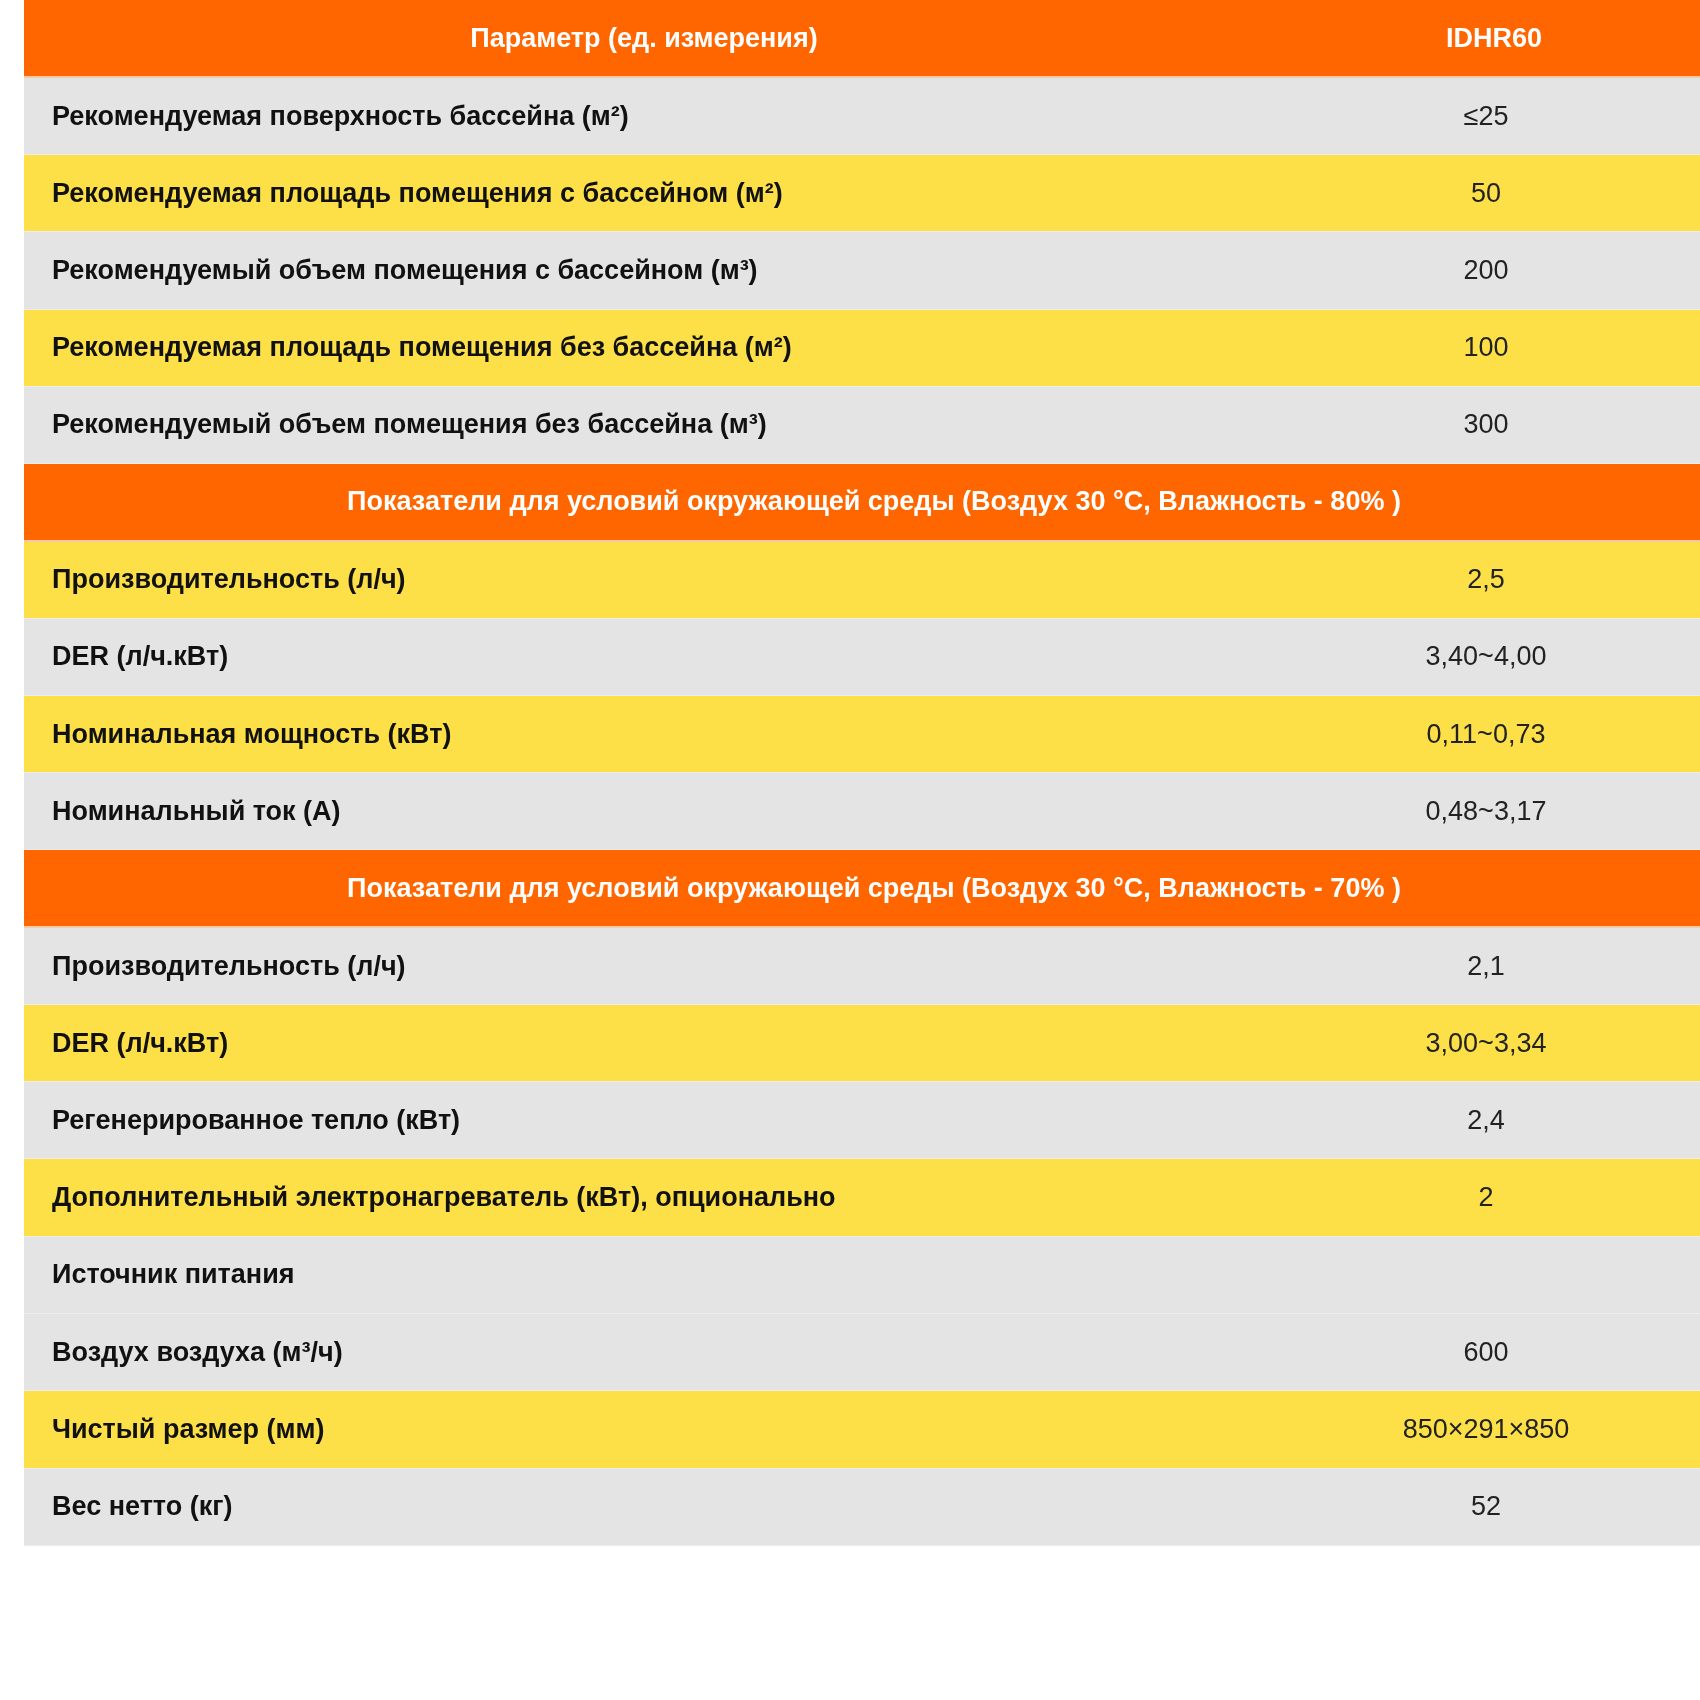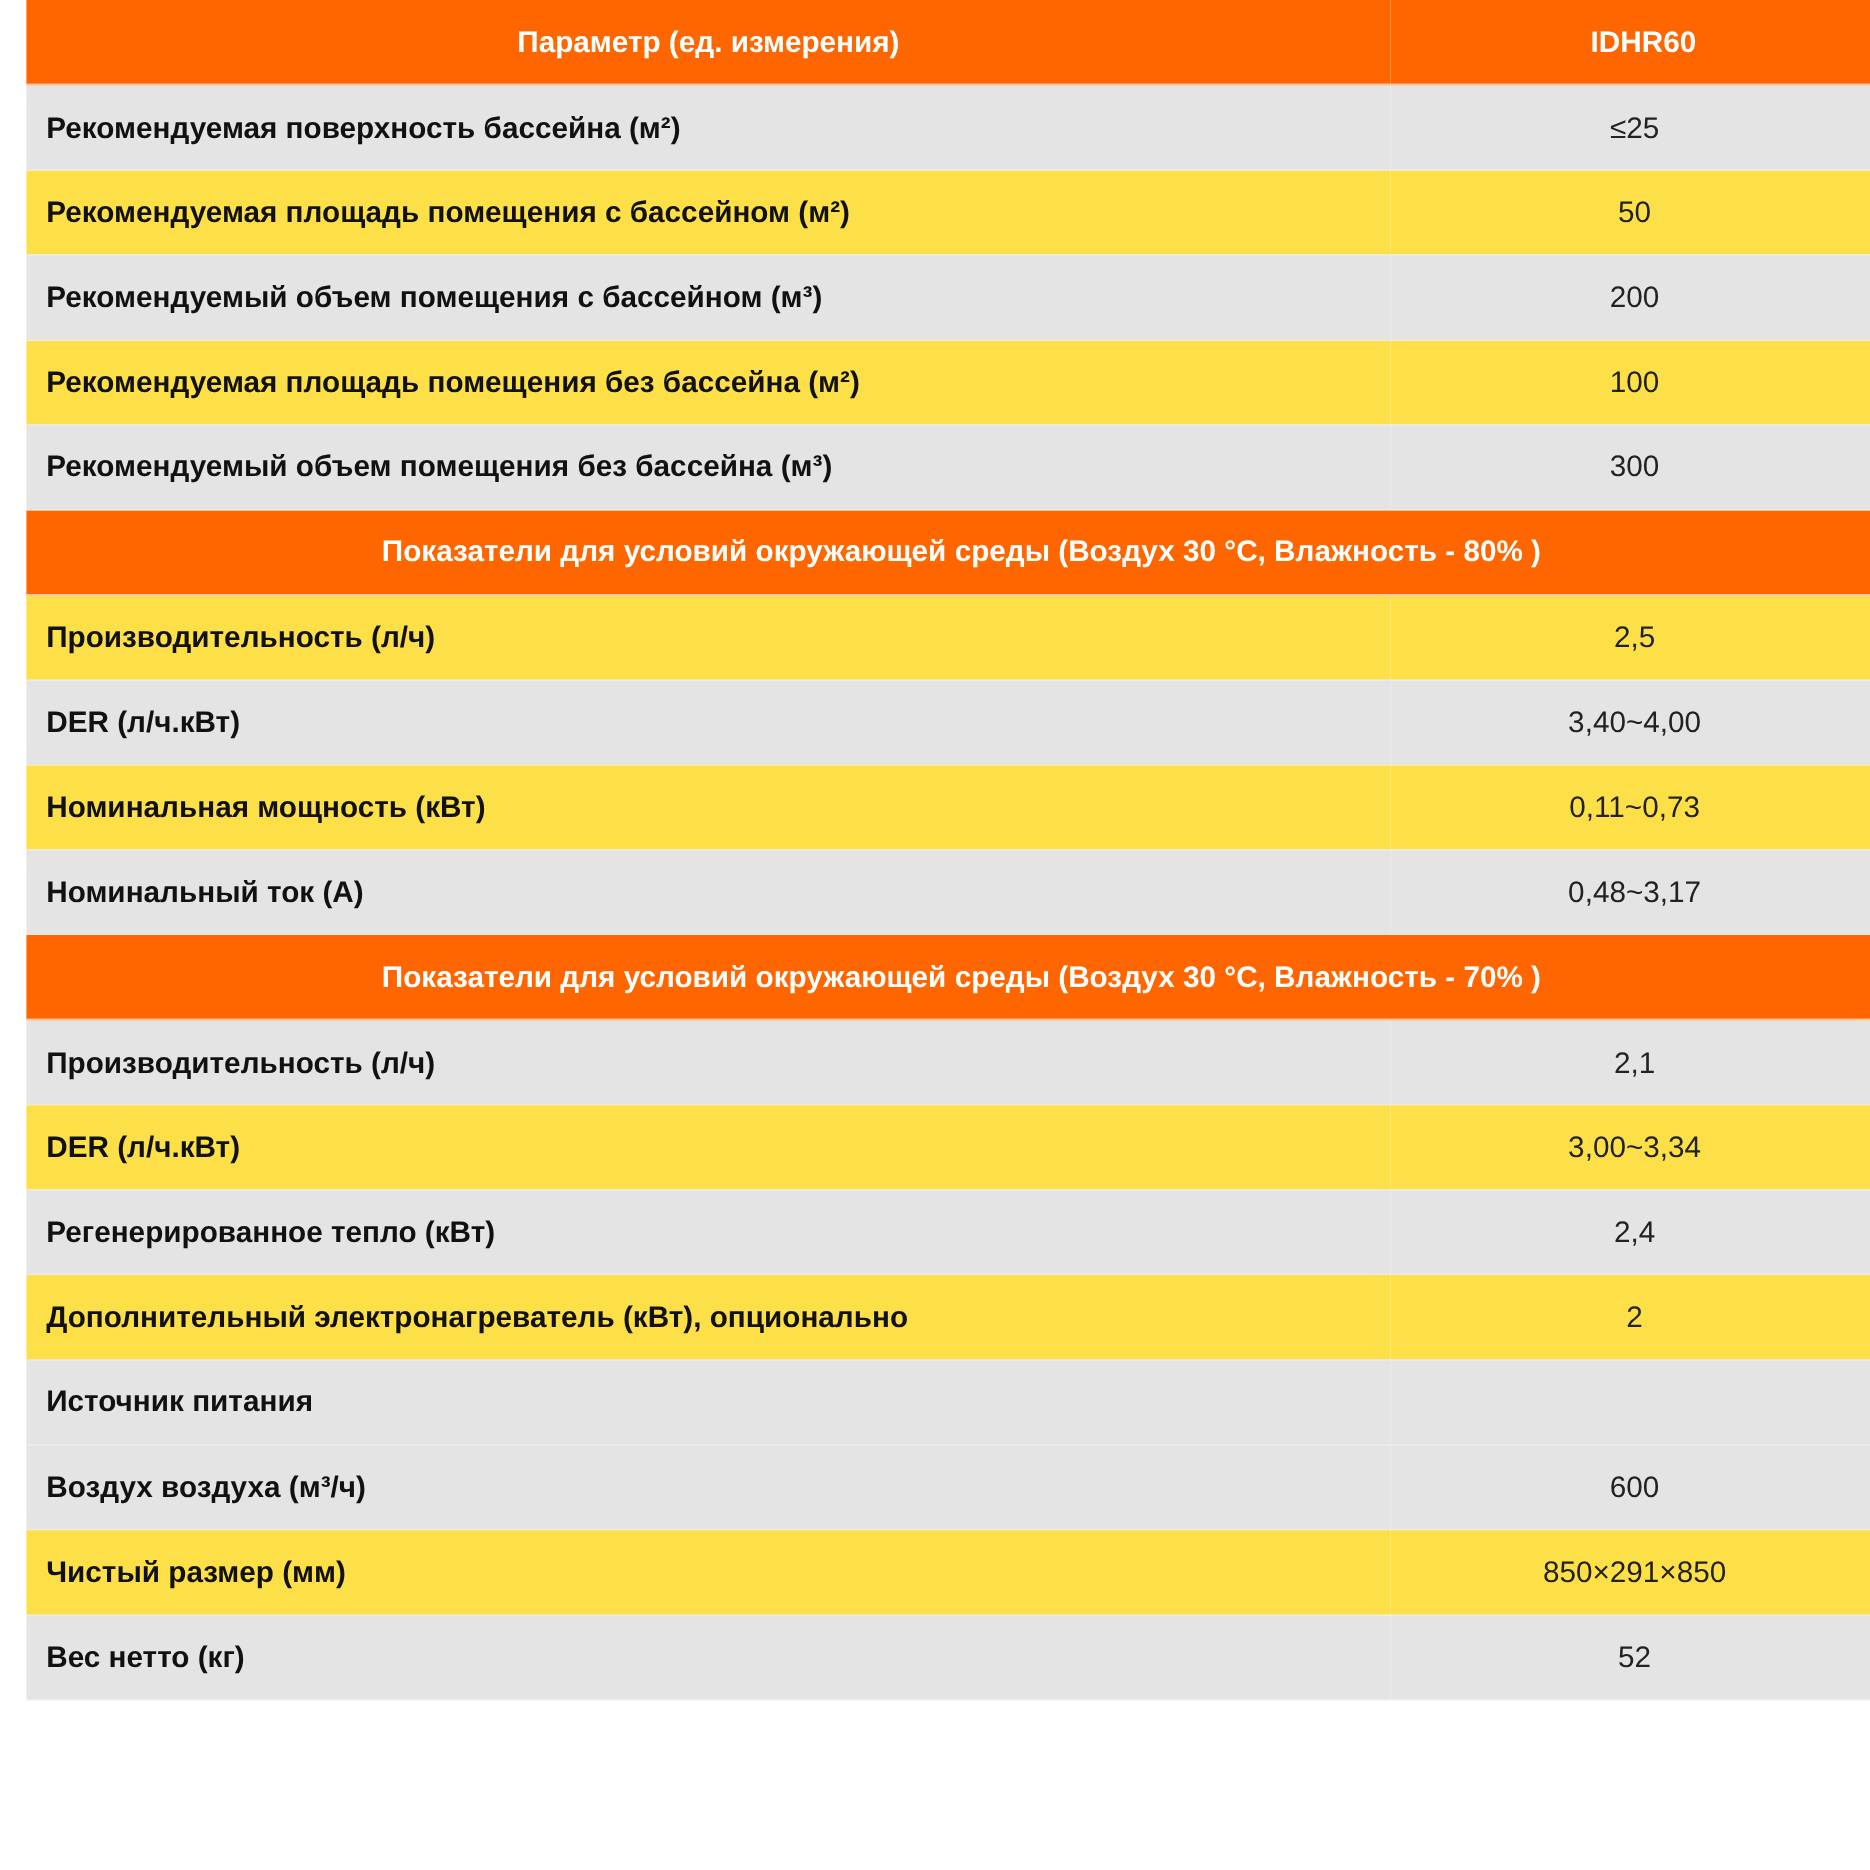--- a/index.html
+++ b/index.html
@@ -7,21 +7,21 @@
   table.spec { width: 1700px; border-collapse: collapse; table-layout: fixed; margin-left: 24px; }
   table.spec col.param { width: 1240px; }
   table.spec col.val { width: 460px; }
   tr { height: 77.27px; }
   td, th { padding: 0; vertical-align: middle; }
   tr.hdr th, tr.section td {
     background: #ff6600; color: #ffffff; font-weight: bold; font-size: 27px;
     text-align: center; border-bottom: 2px solid #f8c9a6;
   }
   tr.hdr th.c-param { padding-left: 0; }
-  tr.data td.p { padding-left: 18px; font-weight: bold; font-size: 27px; color: #111111; }
+  tr.data td.p { padding-left: 28px; font-weight: bold; font-size: 27px; color: #111111; }
   tr.data td.v { text-align: center; font-size: 27px; color: #222222; padding-right: 16px; }
   tr.data.gray td { background: #e4e4e4; }
   tr.data.white td { background: #fde047; }
   tr.data td { border-bottom: 1px solid #ededed; }
 </style>
 </head>
 <body>
 
 <table class="spec">
   <colgroup>

